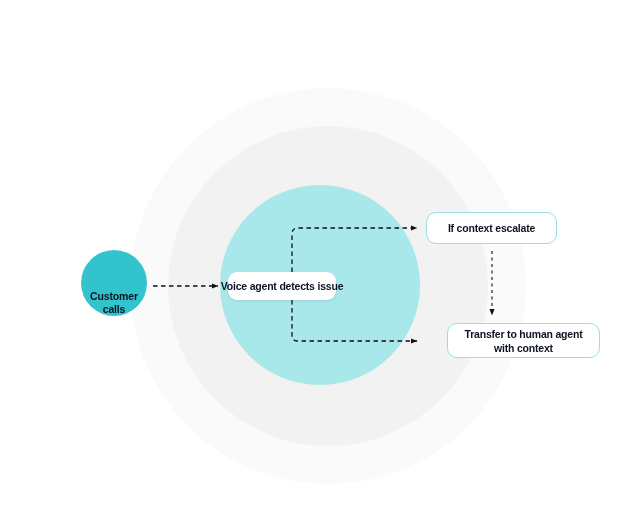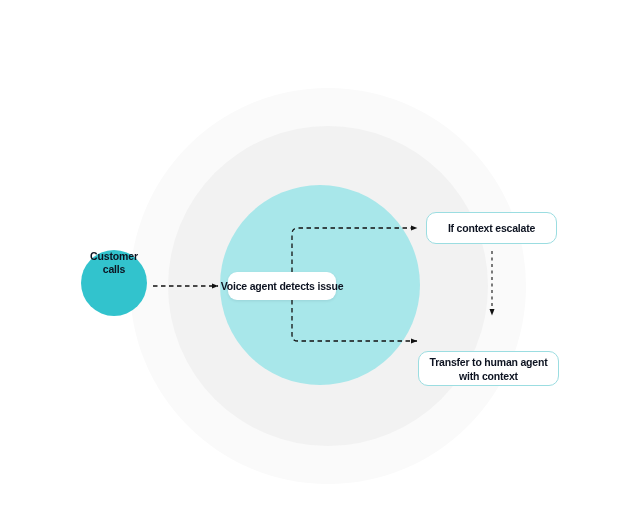--- a/index.html
+++ b/index.html
@@ -50,21 +50,21 @@
   
   #node-customer {
     position: absolute;
     left: 81px;
     top: 250px;
     width: 66px;
     height: 66px;
     border-radius: 50%;
     background: #32c3cd;
     display: flex;
-    align-items: flex-start;
+    align-items: flex-end;
     justify-content: center;
     text-align: center;
     box-sizing: border-box;
   }
   #node-customer .nlabel {
     color: #0d1321;
     font-size: 10.5px;
     font-weight: bold;
     line-height: 13px;
     letter-spacing: -0.15px;
@@ -112,25 +112,24 @@
     letter-spacing: -0.2px;
     white-space: pre-line;
   }
   #node-escalate {
     left: 426px;
     top: 212px;
     width: 131px;
     height: 32px;
   }
   #node-transfer {
-    left: 418px;
+    left: 447px;
     top: 323px;
-    width: 141px;
+    width: 153px;
     height: 35px;
-    margin-top: 28px;
   }
   
   #connectors {
     position: absolute;
     left: 0;
     top: 0;
     width: 640px;
     height: 531px;
     pointer-events: none;
   }

